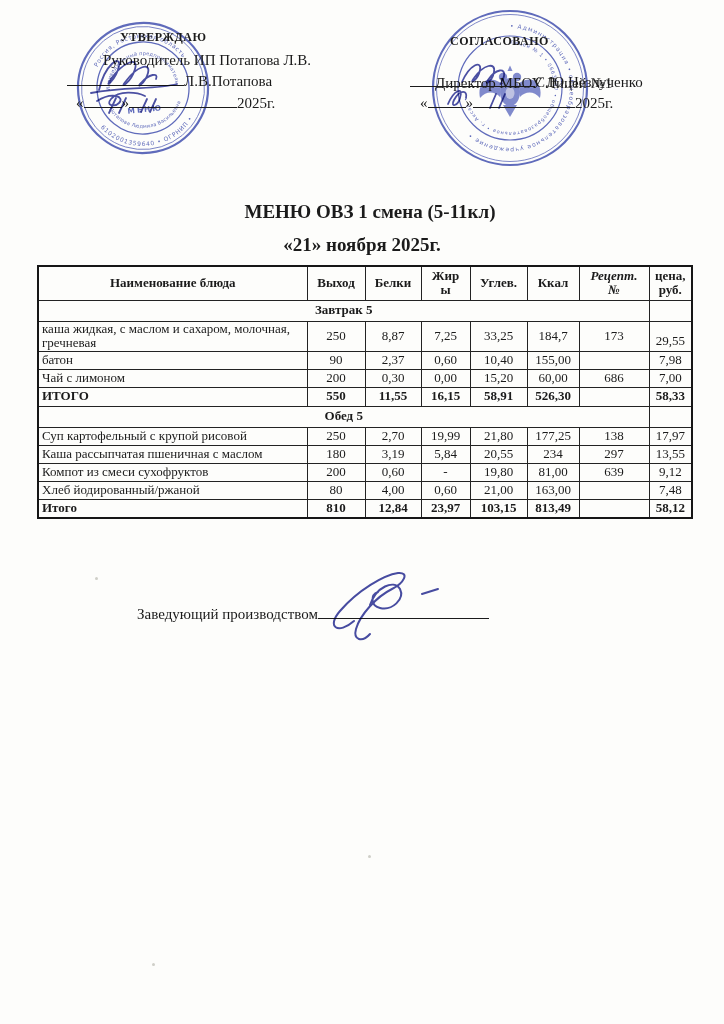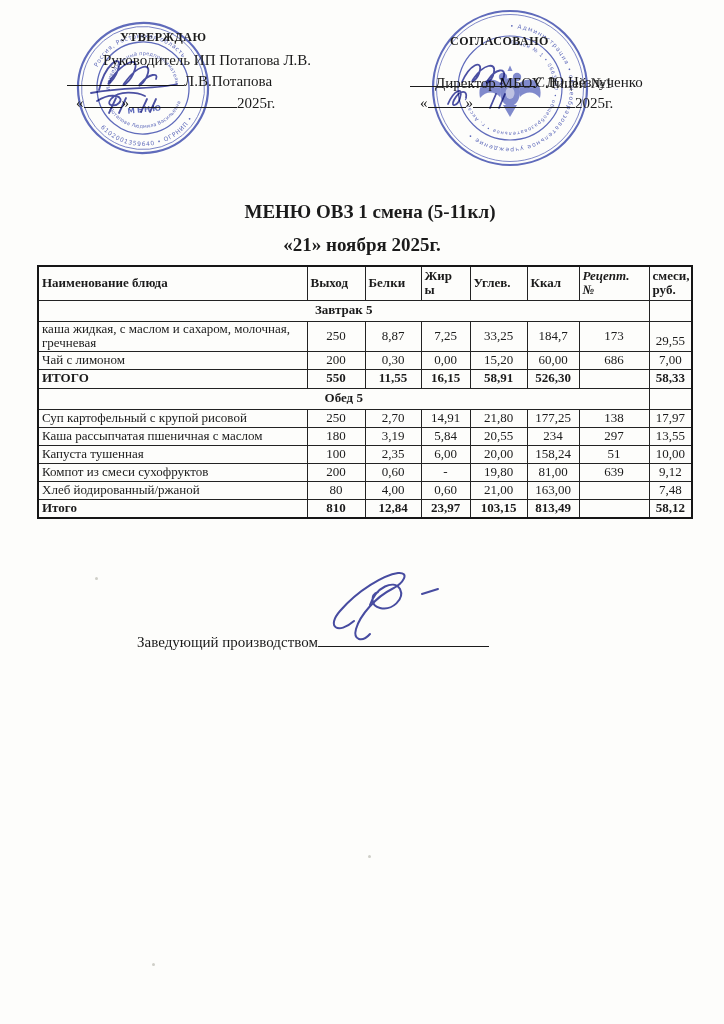--- a/index.html
+++ b/index.html
@@ -9,21 +9,21 @@
   .nowrap{white-space:nowrap;}
   .heading{font-size:12px;font-weight:bold;letter-spacing:.5px;}
   .h-line{font-size:15px;line-height:18px;}
   .u{display:inline-block;border-bottom:1.3px solid #1b1b1b;height:13px;vertical-align:baseline;}
   .doc-title{left:0;width:724px;text-align:center;font-weight:bold;font-size:19px;}
   
   table.menu{border-collapse:collapse;table-layout:fixed;width:654px;font-size:13px;
              border:2px solid #161616;}
   table.menu td,table.menu th{border:1px solid #232323;padding:0 3px;line-height:1.12;
              overflow:hidden;vertical-align:middle;}
-  table.menu th{font-weight:bold;text-align:left;font-size:13px;}
+  table.menu th{font-weight:bold;text-align:center;font-size:13px;}
   tr.hdr{height:34px;} tr.sec{height:21px;} tr.r2{height:30px;margin-left:8px;} tr.d{height:18px;} tr.tot{height:19px;}
   tr.sec td{font-weight:bold;text-align:center;}
   tr.tot td{font-weight:bold;}
   td.c{text-align:center;} td.l{text-align:left;}
   tr.r2 td.pb{vertical-align:bottom;padding-bottom:2px;}
   th.brk span{display:inline-block;width:30px;word-break:break-all;}
   th.rcp span{display:inline-block;width:50px;font-style:italic;}
   
   .stamp{mix-blend-mode:multiply;opacity:.88;}
   .ink{mix-blend-mode:multiply;}
@@ -134,39 +134,49 @@
     </colgroup>
     <tbody>
       <tr class="hdr">
         <th><span>Наименование блюда</span></th>
         <th><span>Выход</span></th>
         <th><span>Белки</span></th>
         <th class="brk"><span>Жиры</span></th>
         <th><span>Углев.</span></th>
         <th><span>Ккал</span></th>
         <th class="rcp"><span>Рецепт. №</span></th>
-        <th><span>смеси, руб.</span></th>
+        <th><span>цена, руб.</span></th>
       </tr>
 
       <tr class="sec">
         <td colspan="7">Завтрак 5</td>
         <td></td>
       </tr>
 
       <tr class="r2">
         <td class="l">каша жидкая, с маслом и сахаром, молочная, гречневая</td>
         <td class="c">250</td>
         <td class="c">8,87</td>
         <td class="c">7,25</td>
         <td class="c">33,25</td>
         <td class="c">184,7</td>
         <td class="c">173</td>
         <td class="c pb">29,55</td>
       </tr>
       <tr class="d">
+        <td class="l">батон</td>
+        <td class="c">90</td>
+        <td class="c">2,37</td>
+        <td class="c">0,60</td>
+        <td class="c">10,40</td>
+        <td class="c">155,00</td>
+        <td class="c"></td>
+        <td class="c">7,98</td>
+      </tr>
+      <tr class="d">
         <td class="l">Чай с лимоном</td>
         <td class="c">200</td>
         <td class="c">0,30</td>
         <td class="c">0,00</td>
         <td class="c">15,20</td>
         <td class="c">60,00</td>
         <td class="c">686</td>
         <td class="c">7,00</td>
       </tr>
       <tr class="tot">
@@ -182,47 +192,37 @@
 
       <tr class="sec">
         <td colspan="7">Обед 5</td>
         <td></td>
       </tr>
 
       <tr class="d">
         <td class="l">Суп картофельный с крупой рисовой</td>
         <td class="c">250</td>
         <td class="c">2,70</td>
-        <td class="c">14,91</td>
+        <td class="c">19,99</td>
         <td class="c">21,80</td>
         <td class="c">177,25</td>
         <td class="c">138</td>
         <td class="c">17,97</td>
       </tr>
       <tr class="d">
         <td class="l">Каша рассыпчатая пшеничная с маслом</td>
         <td class="c">180</td>
         <td class="c">3,19</td>
         <td class="c">5,84</td>
         <td class="c">20,55</td>
         <td class="c">234</td>
         <td class="c">297</td>
         <td class="c">13,55</td>
       </tr>
       <tr class="d">
-        <td class="l">Капуста тушенная</td>
-        <td class="c">100</td>
-        <td class="c">2,35</td>
-        <td class="c">6,00</td>
-        <td class="c">20,00</td>
-        <td class="c">158,24</td>
-        <td class="c">51</td>
-        <td class="c">10,00</td>
-      </tr>
-      <tr class="d">
         <td class="l">Компот из смеси сухофруктов</td>
         <td class="c">200</td>
         <td class="c">0,60</td>
         <td class="c">-</td>
         <td class="c">19,80</td>
         <td class="c">81,00</td>
         <td class="c">639</td>
         <td class="c">9,12</td>
       </tr>
       <tr class="d">
@@ -241,21 +241,21 @@
         <td class="c">12,84</td>
         <td class="c">23,97</td>
         <td class="c">103,15</td>
         <td class="c">813,49</td>
         <td class="c"></td>
         <td class="c">58,12</td>
       </tr>
     </tbody>
   </table>
 
-  <div class="abs h-line nowrap" style="left:137px;top:605px;margin-top:28px;">
+  <div class="abs h-line nowrap" style="left:137px;top:605px;">
     <span>Заведующий производством</span><span class="u" style="width:171px"></span>
   </div>
 
   <svg class="abs ink z3" style="left:310px;top:563px;" width="140" height="88" viewBox="0 0 140 88">
     <g fill="none" stroke="#383d9c" stroke-width="2" stroke-linecap="round" opacity="0.92">
       <path d="M44,58 C28,72 16,64 30,48 C48,27 74,12 88,10 C100,9 94,20 82,26 C66,34 50,52 46,66 C43,77 52,80 60,71"></path>
       <path d="M60,42 C66,24 84,16 90,26 C95,36 82,48 70,45 C61,43 60,32 68,29"></path>
       <path d="M112,31 L128,26"></path>
     </g>
   </svg>

